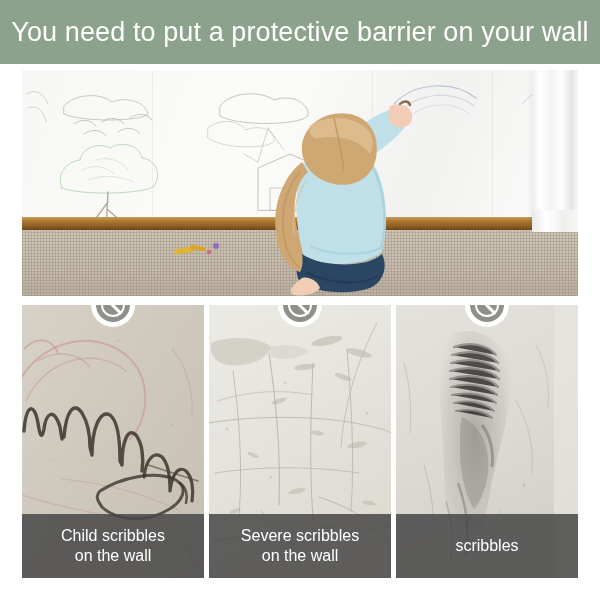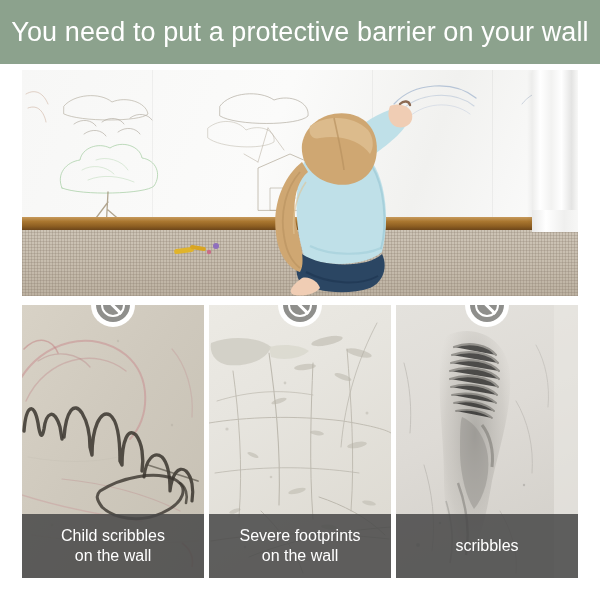--- a/index.html
+++ b/index.html
@@ -348,21 +348,21 @@
         <g fill="#bdbab0" opacity=".55">
           <circle cx="18" cy="124" r="1.6"></circle>
           <circle cx="76" cy="78" r="1.4"></circle>
           <circle cx="158" cy="108" r="1.5"></circle>
           <circle cx="62" cy="172" r="1.3"></circle>
           <circle cx="128" cy="250" r="1.5"></circle>
           <circle cx="36" cy="242" r="1.2"></circle>
         </g>
       </svg>
       <div class="caption">
-        <span>Severe footprints</span>
+        <span>Severe scribbles</span>
         <span>on the wall</span>
       </div>
       <div class="badge" style="left:69px; top:-22px;">
         <div class="badge-inner">
           <div class="badge-ring"></div>
           <div class="badge-slash"></div>
         </div>
       </div>
     </div>
 

